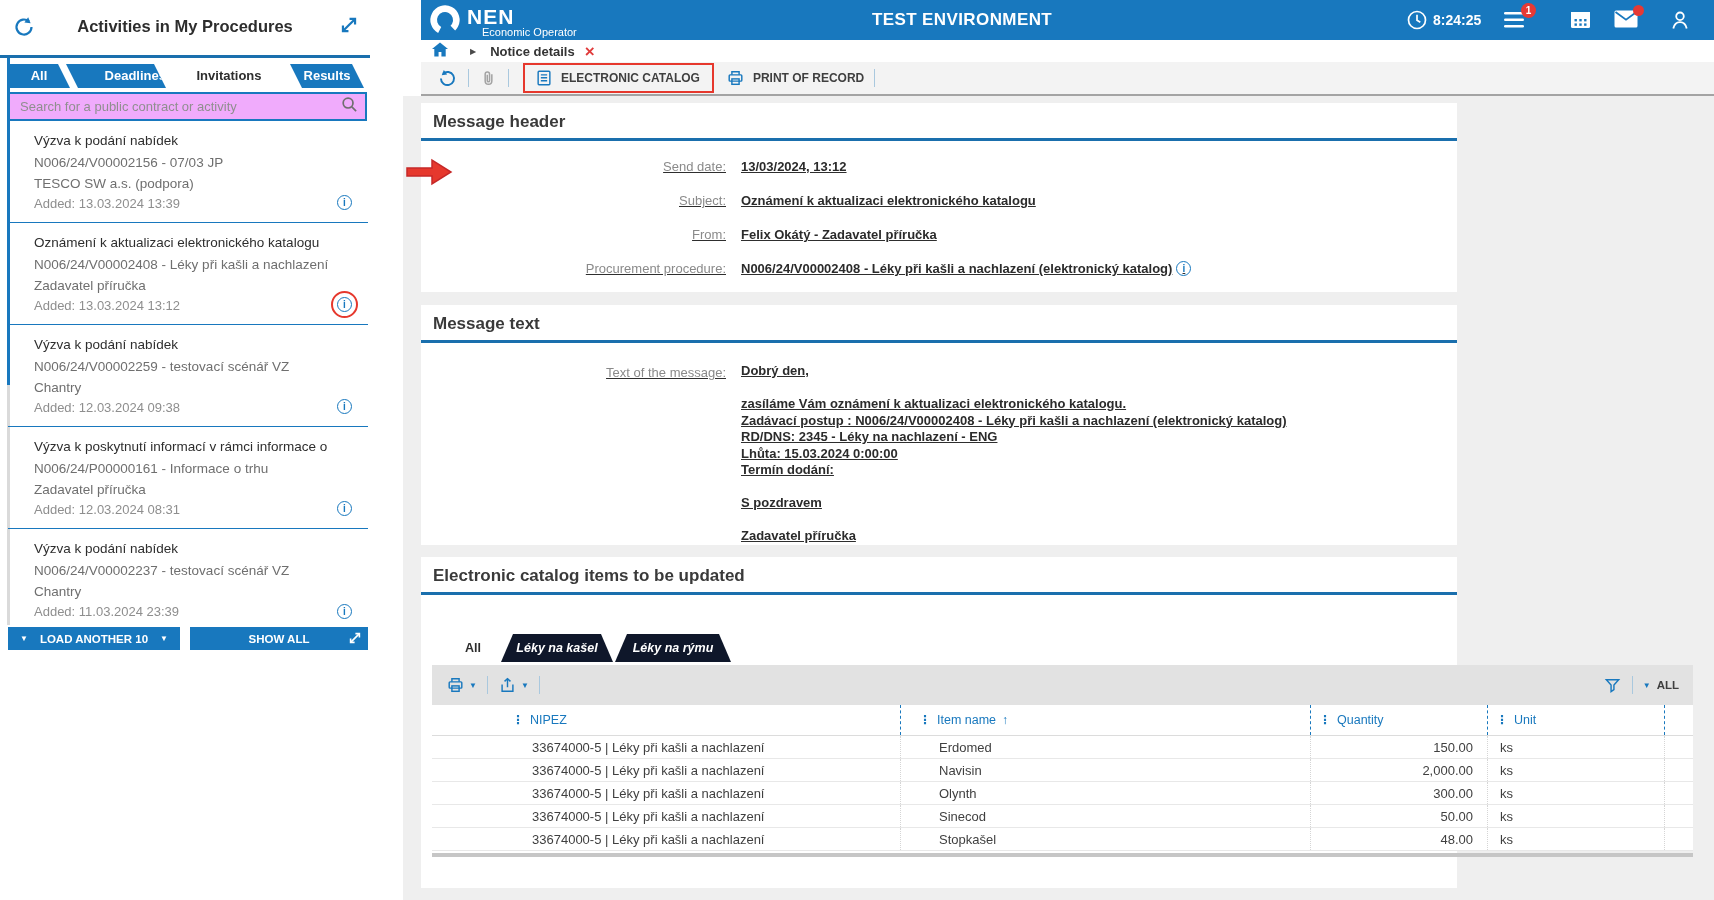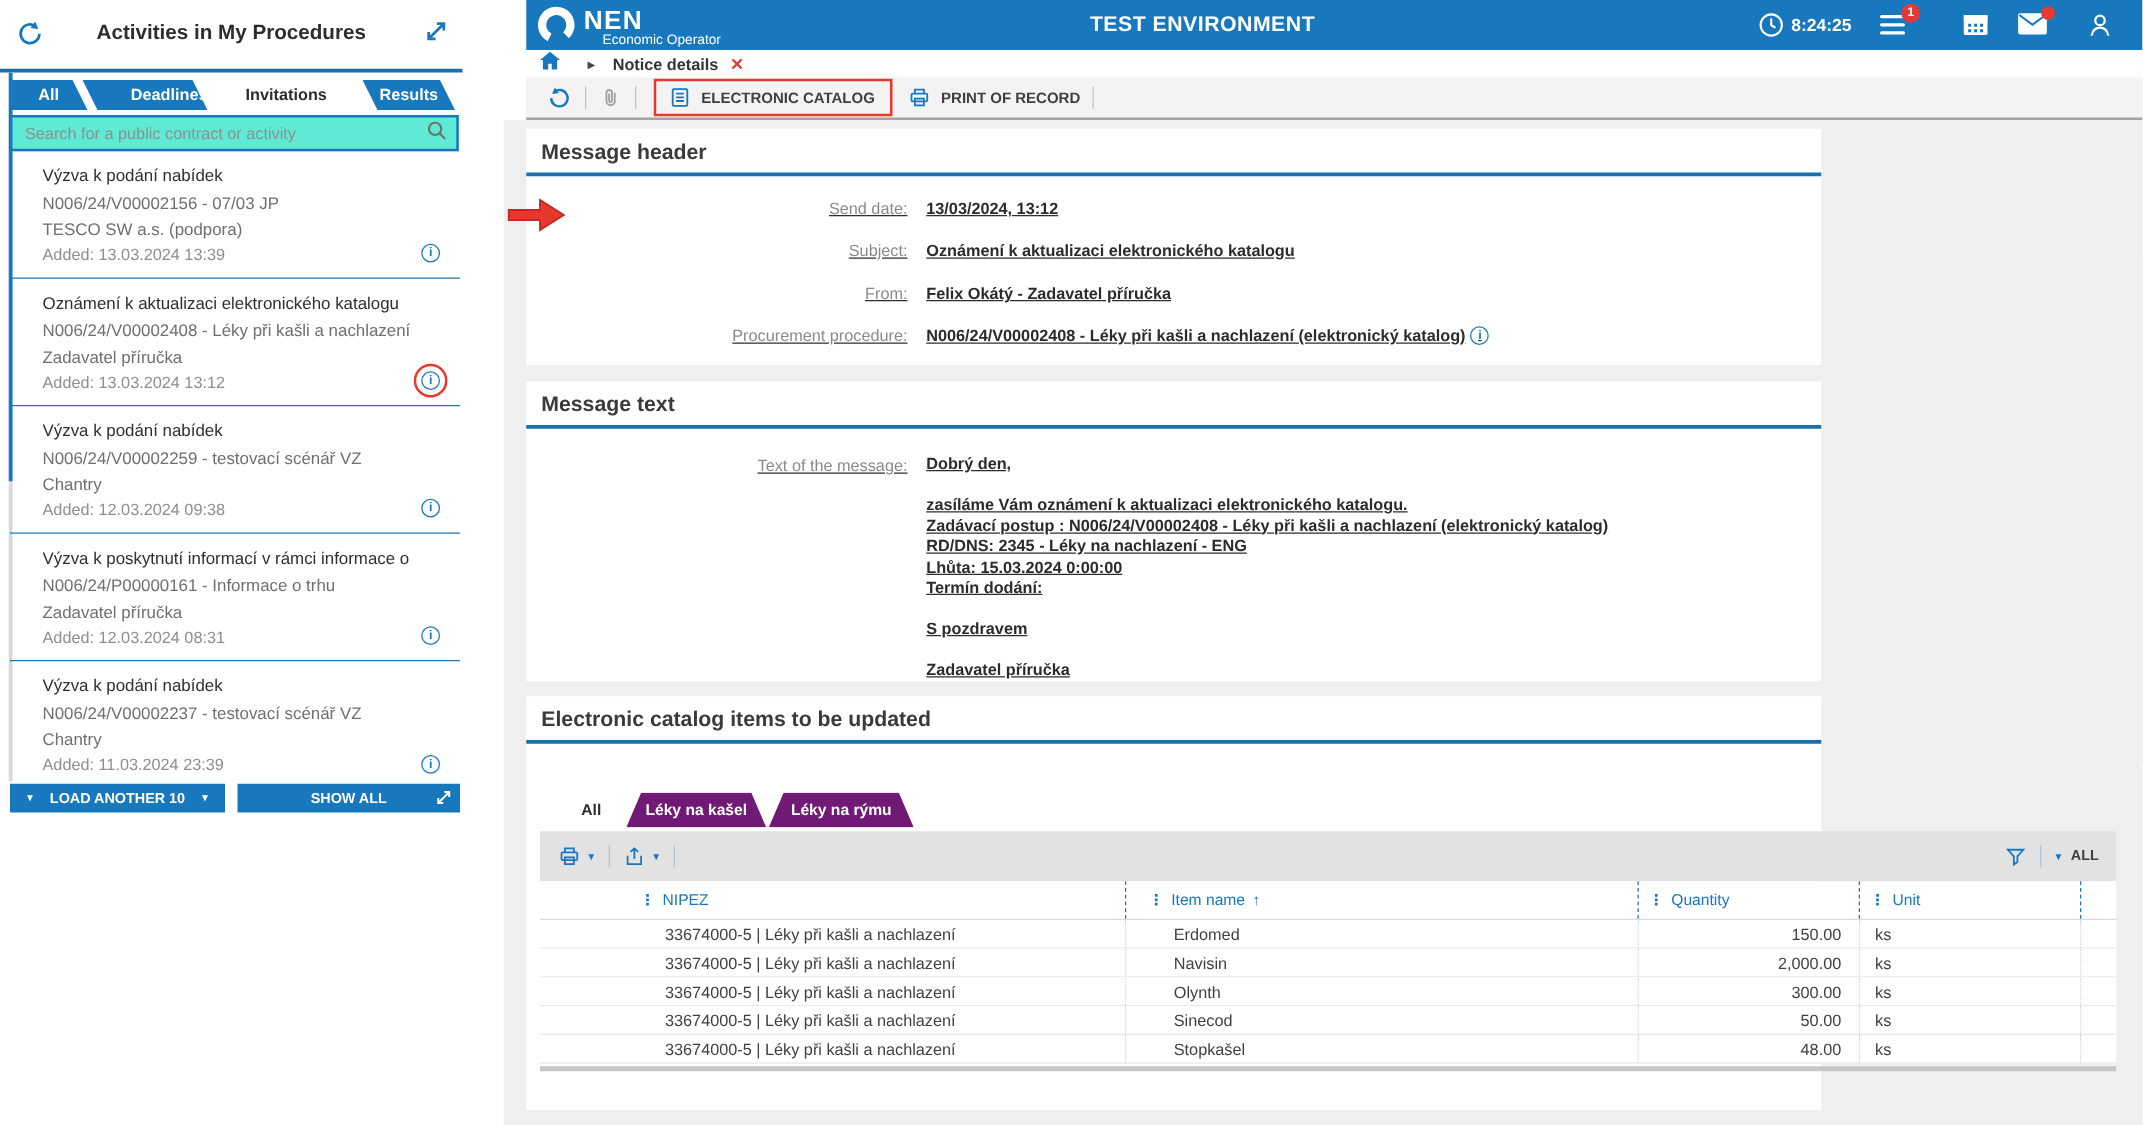--- a/index.html
+++ b/index.html
@@ -25,21 +25,21 @@
 
   .ptabs { position:absolute; left:0; top:64px; height:24px; width:370px; }
   .ptab { position:absolute; top:0; height:24px; line-height:24px; text-align:center;
           font-size:13px; font-weight:bold; cursor:pointer; }
   .ptab.blue-tab { background:#1878be; color:#fff;
           clip-path:polygon(0 0, calc(100% - 12px) 0, 100% 100%, 12px 100%); }
   .ptab.first { clip-path:polygon(0 0, calc(100% - 12px) 0, 100% 100%, 0 100%); }
   .ptab.active { background:#fff; color:#2d2d2d; }
 
   .searchbox { position:absolute; left:8px; top:92px; width:359px; height:29px;
-               border:2px solid #1878be; background:#5eead4; display:flex; align-items:center; }
+               border:2px solid #1878be; background:#f0abfc; display:flex; align-items:center; }
   .searchbox input { flex:1; border:0; outline:0; font-size:13px; color:#555; padding-left:10px;
                      font-family:inherit; background:transparent; }
   .searchbox input::placeholder { color:#8f8f8f; }
   .search-ic { flex:none; margin-right:7px; }
 
   .alist { position:absolute; left:8px; top:121px; width:360px; }
   .aitem { position:relative; padding:9px 40px 8px 26px; border-bottom:1px solid #1878be; height:102px; }
   .aitem:last-child { border-bottom:none; }
   .ai-t { font-size:13.5px; font-weight:normal; color:#2e2e2e; line-height:22px;
           white-space:nowrap; overflow:hidden; }
@@ -102,22 +102,22 @@
             color:#8a8a8a; font-size:13px; line-height:20px; }
   .fvalue { font-size:13px; font-weight:600; color:#2b2b2b; line-height:20px; }
   .fvalue.multi { white-space:pre-line; line-height:16.5px; }
   .fv-wrap { display:flex; align-items:flex-start; gap:4px; }
   .fv-wrap .info { margin-top:2px; }
 
   
   .ctabs { position:relative; height:28px; margin:39px 0 3px 11px; }
   .ctab { position:absolute; top:0; height:28px; line-height:28px; text-align:center;
           font-size:12.5px; font-weight:bold; cursor:pointer; }
-  .ctab.blue-tab { background:#701a75; color:#fff;
-          clip-path:polygon(12px 0, calc(100% - 12px) 0, 100% 100%, 0 100%); }
+  .ctab.blue-tab { background:#0f172a; color:#fff;
+          clip-path:polygon(12px 0, calc(100% - 12px) 0, 100% 100%, 0 100%);font-style:italic; }
   .ctab.active { background:#fff; color:#2d2d2d; }
 
   
   .tbl { margin-left:11px; width:1261px; }
   .tbar { height:40px; background:#e2e2e2; display:flex; align-items:center; padding:0 14px; }
   .tbar-grp { display:flex; align-items:center; gap:4px; cursor:pointer; }
   .caret-b { font-size:8px; color:#1878be; }
   .tbar-right { margin-left:auto; display:flex; align-items:center; }
   .all-label { font-size:11.5px; font-weight:bold; color:#3f3f3f; margin-left:6px; }
 

